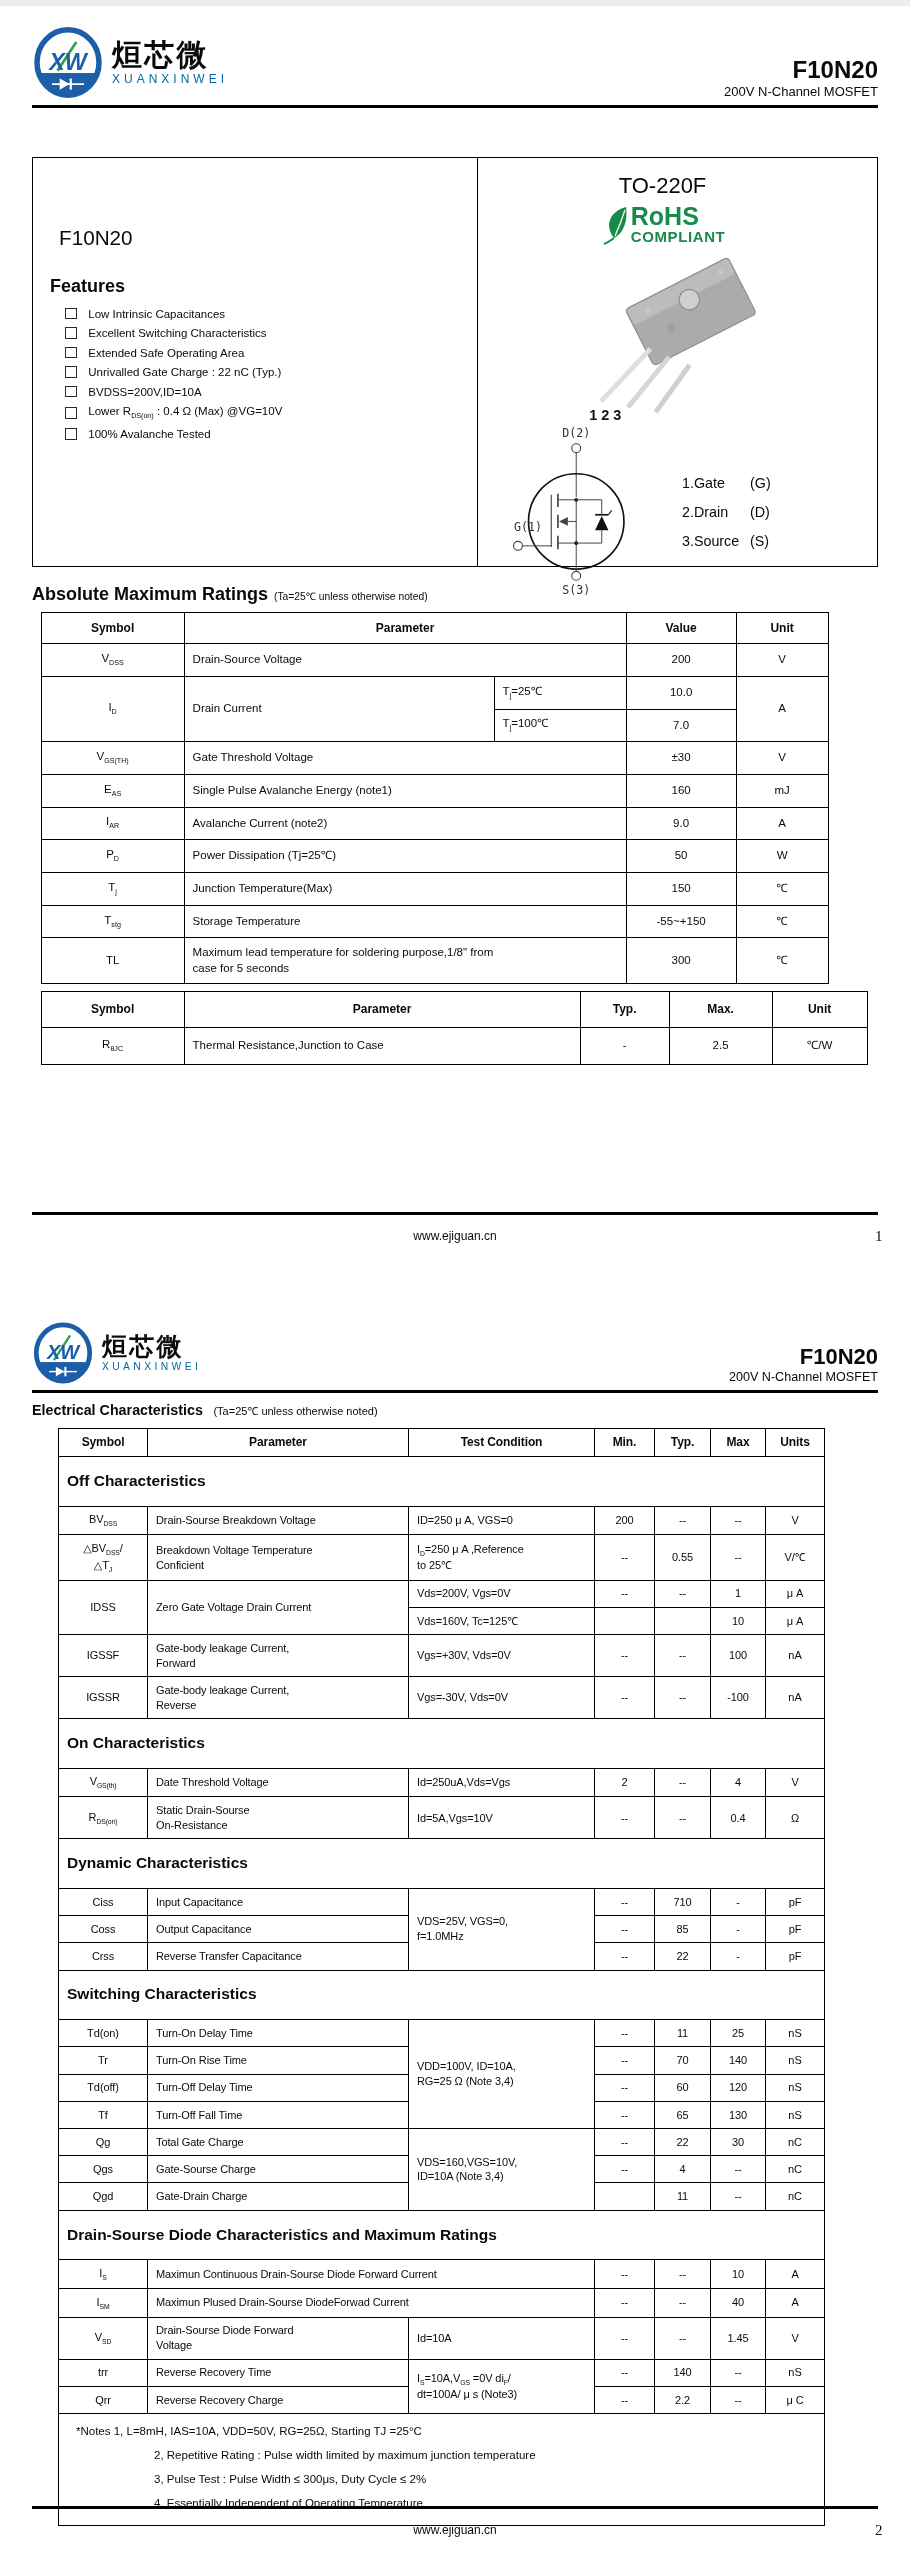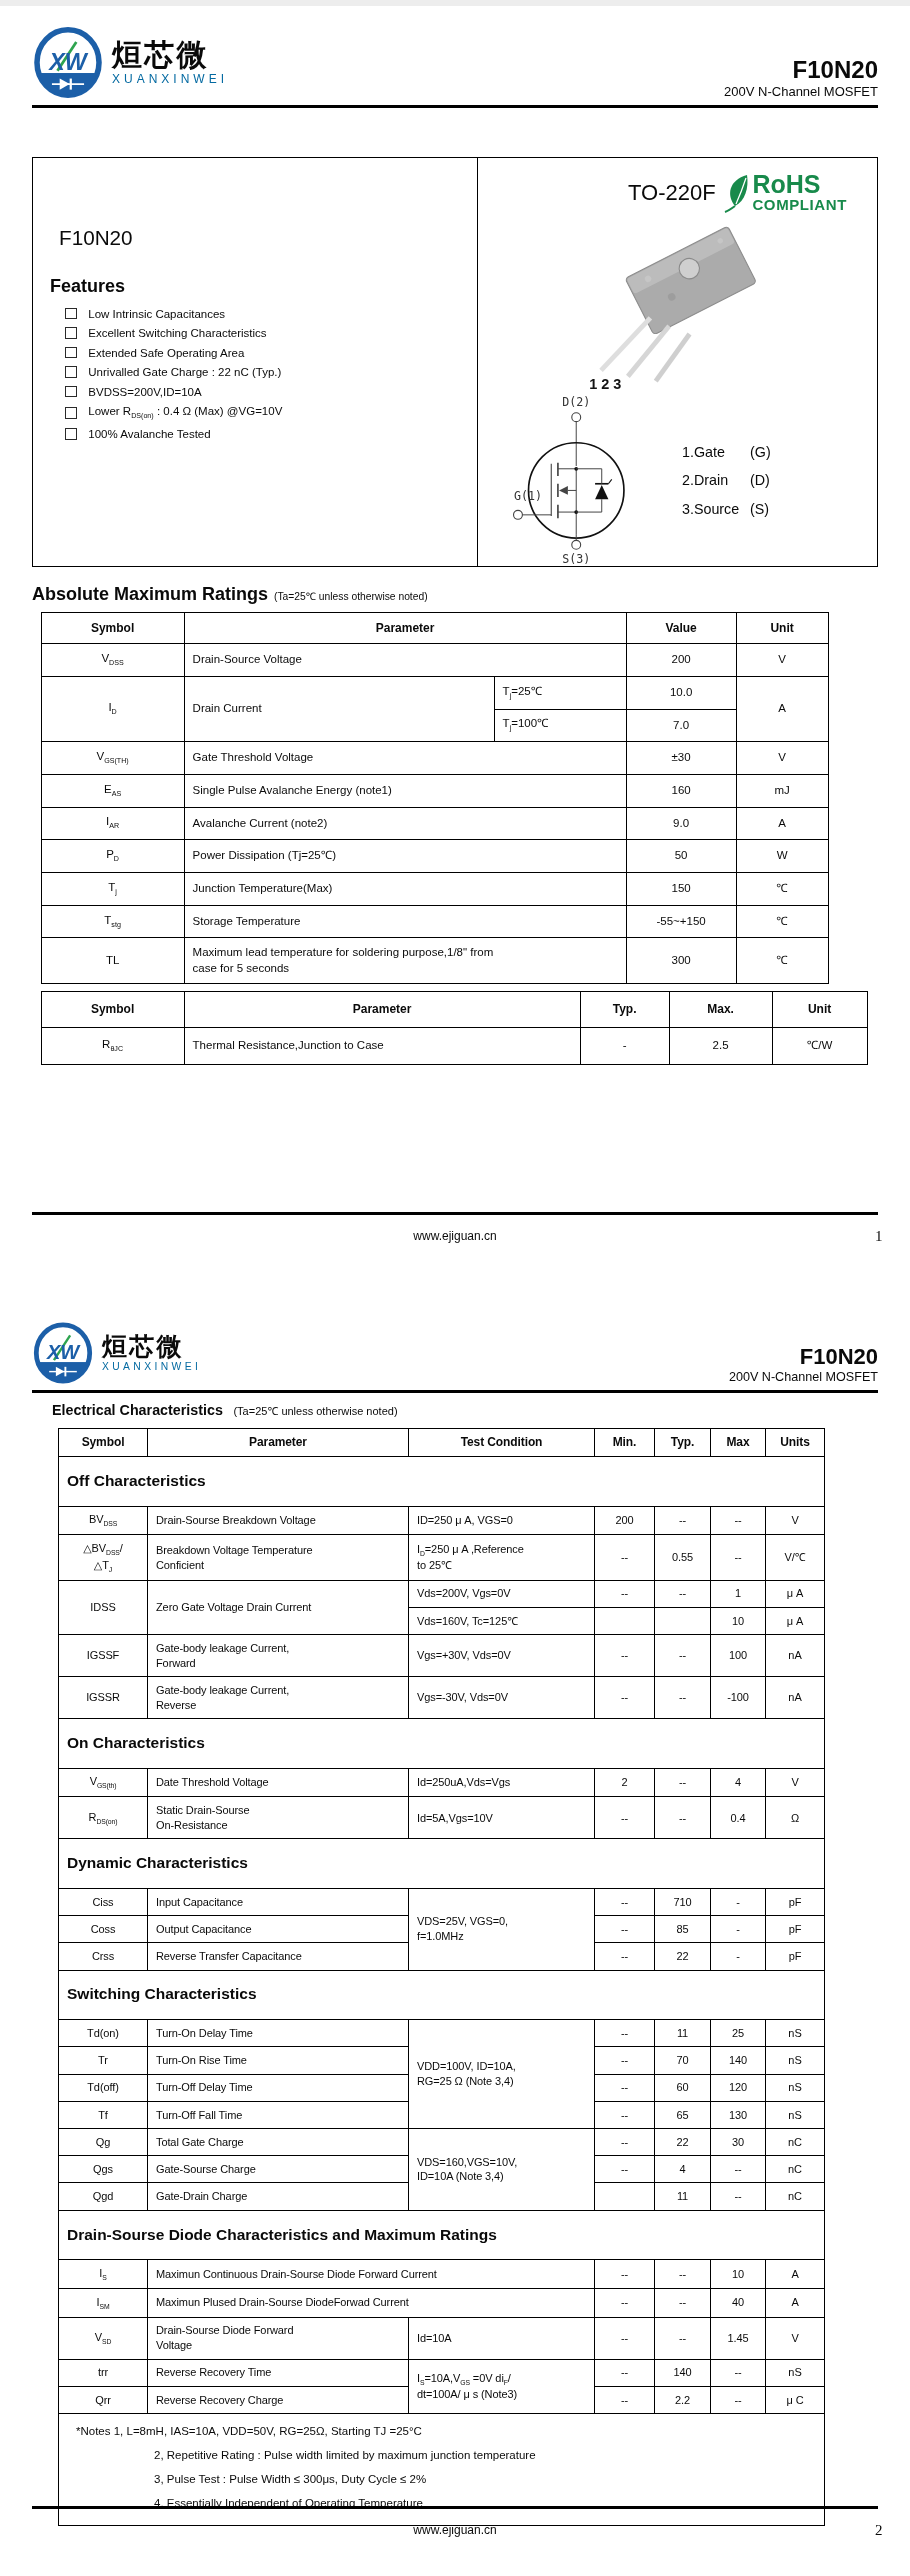--- a/index.html
+++ b/index.html
@@ -30,23 +30,23 @@
   
   .product-box{margin-top:49px;border:1.1px solid #000;display:flex;height:408px;}
   .pb-left{width:445px;border-right:1.1px solid #000;box-sizing:border-box;}
   .pb-part{font-size:20.7px;margin:68px 0 0 26px;}
   .features-title{font-size:18px;font-weight:bold;margin:26px 0 0 17px;}
   .feature-list{margin:10.3px 0 0 32px;padding:0;list-style:none;}
   .feature-list li{display:flex;align-items:center;gap:11.5px;margin-bottom:7.5px;}
   .cbx{width:9.8px;height:9.8px;border:1.1px solid #2a2a2a;flex:0 0 auto;}
   .feature-label{font-size:11.5px;text-align:center;}
   .pb-right{flex:1;position:relative;}
-  .pkg-row{display:flex;justify-content:flex-end;align-items:center;gap:5.7px;margin:15px 30px 0 0;}
+  .pkg-row{display:flex;justify-content:flex-end;align-items:center;gap:5.7px;margin:15px 30px 0 0;flex-direction:column;}
   .pkg-name{font-size:22px;}
-  .rohs{display:flex;align-items:flex-start;gap:1.1px;color:#188a4b;}
+  .rohs{display:flex;align-items:center;gap:1.1px;color:#188a4b;}
   .rohs-txt .r1{font-size:25px;font-weight:bold;line-height:0.9;}
   .rohs-txt .r2{font-size:15px;font-weight:bold;letter-spacing:0.6px;}
   .pkg-photo{margin:2.3px 0 0 80px;}
   .symbol-row{display:flex;align-items:center;gap:17px;margin:0 0 0 15px;}
   .pin-legend{font-size:14.3px;line-height:2.0;}
   .pin-legend .nm{display:inline-block;min-width:68px;}
   .sym-font{font-family:"DejaVu Sans Mono",monospace;}
 
   
   .sec-head{margin-top:17px;}
@@ -371,21 +371,21 @@
           <div class="en">XUANXINWEI</div>
         </div>
       </div>
       <div class="head-right">
         <div class="head-part">F10N20</div>
         <div class="head-sub">200V N-Channel MOSFET</div>
       </div>
     </div>
     <div class="header-rule"></div>
 
-    <div class="sec-head sec-head2" style="margin-top:9.2px;margin-left:20px;">
+    <div class="sec-head sec-head2" style="margin-top:9.2px;">
       <span class="t">Electrical Characteristics</span>
       <span class="n">(Ta=25℃ unless otherwise noted)</span>
     </div>
 
     <div class="elec-wrap">
       <table class="tbl elec-tbl">
         <colgroup>
             <col style="width:89px">
             <col style="width:261px">
             <col style="width:186px">

